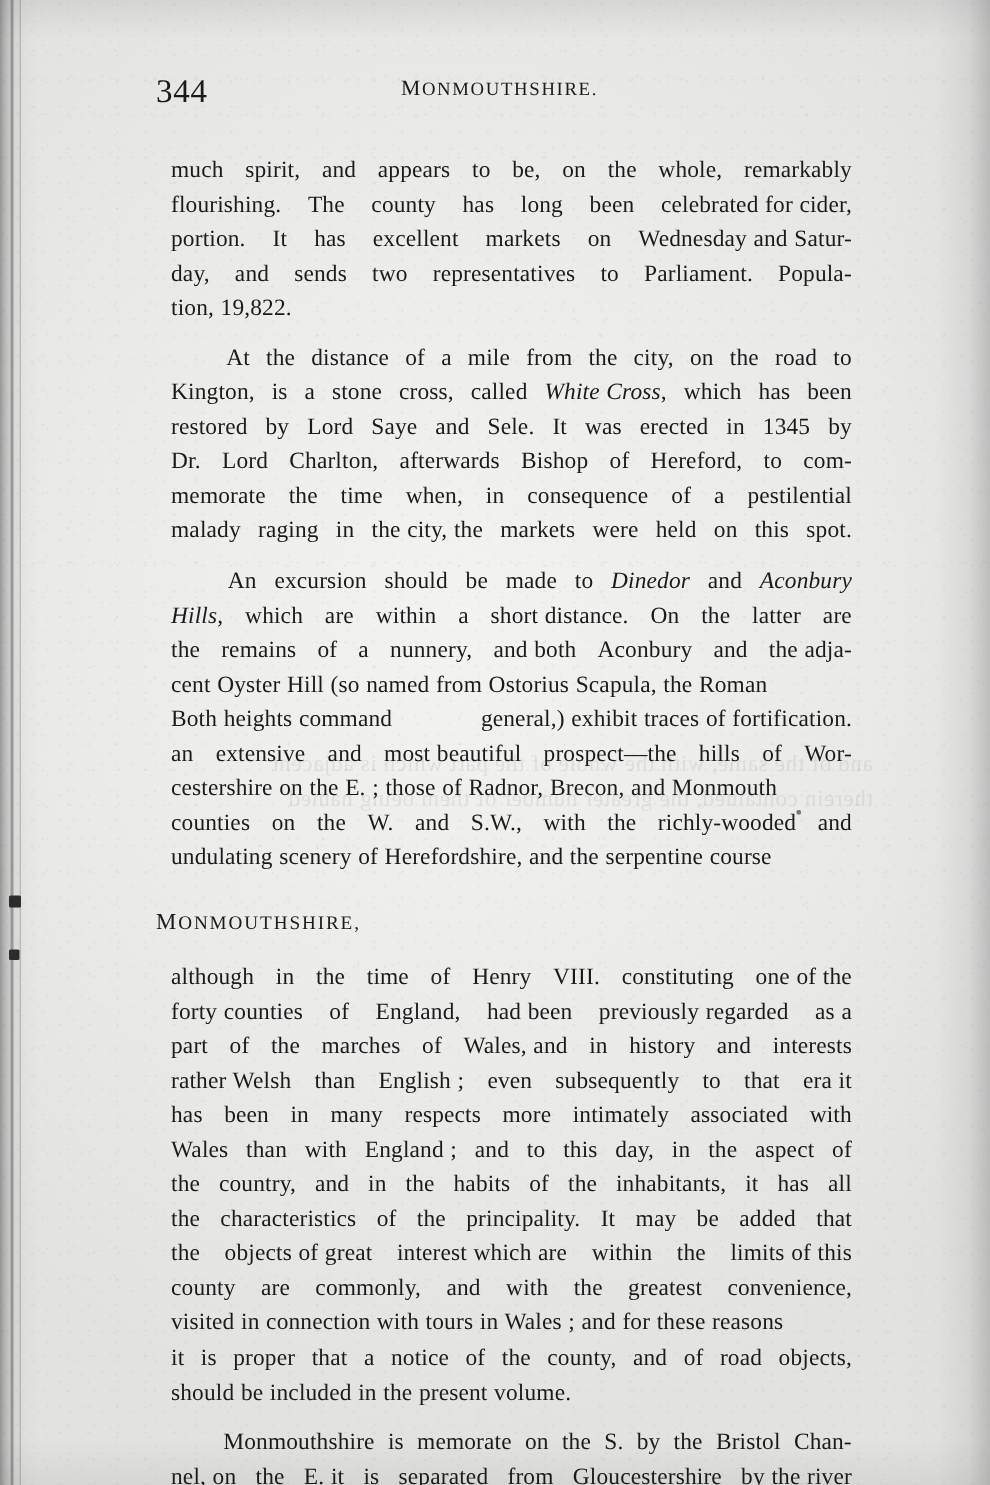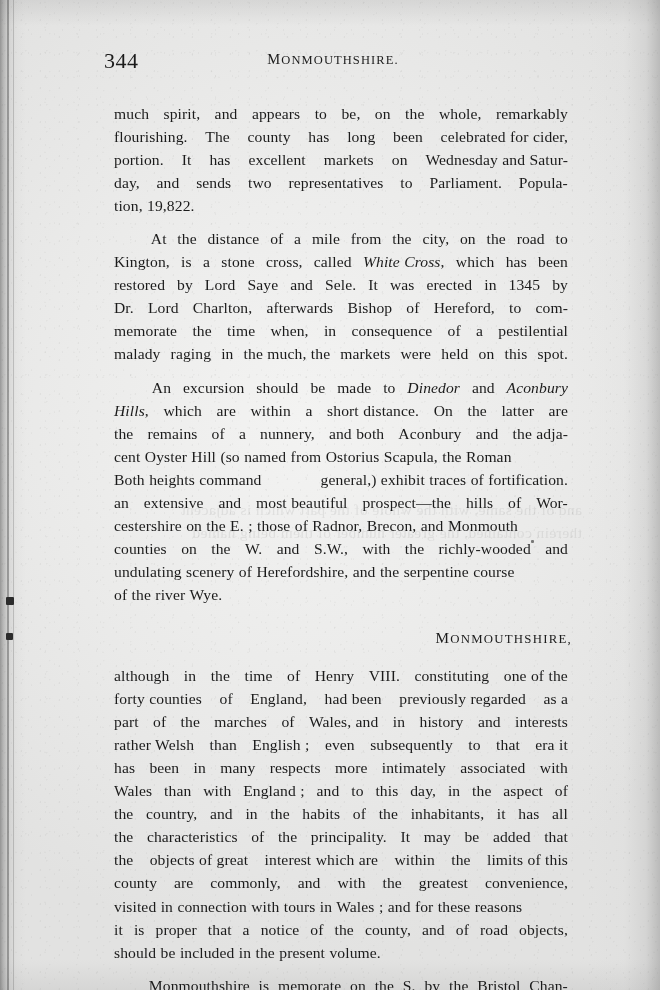--- a/index.html
+++ b/index.html
@@ -153,21 +153,21 @@
   .line.just {
     display: flex;
     justify-content: space-between;
   }
   .line.just > span { white-space: pre; }
   .line .sp { display: inline-block; }
 
   i, .ital { }
 
   .section-head {
-    text-align: right;
+    text-align: left;
     margin: 20px 0 13px 0;
     font-size: 12.8px;
     letter-spacing: 1.25px;
     padding-right: 6px;
   }
   .section-head .cap { font-size: 15.2px; }
 
   .gap-before { margin-top: 0; }
 </style>
 </head>
@@ -308,21 +308,21 @@
             <span>in</span>
             <span>consequence</span>
             <span>of</span>
             <span>a</span>
             <span>pestilential</span>
           </span>
         <span class="line just">
             <span>malady</span>
             <span>raging</span>
             <span>in</span>
-            <span>the much, the</span>
+            <span>the city, the</span>
             <span>markets</span>
             <span>were</span>
             <span>held</span>
             <span>on</span>
             <span>this</span>
             <span>spot.</span>
           </span>
       </p>
 
       <p>
@@ -389,21 +389,20 @@
             <span>and</span>
             <span>S.W.,</span>
             <span>with</span>
             <span>the</span>
             <span>richly-wooded</span>
             <span>and</span>
           </span>
         <span class="line just">
             <span>undulating scenery of Herefordshire, and the serpentine course</span>
           </span>
-        <span class="line">of the river Wye.</span>
       </p>
 
       <div class="section-head"><span class="cap">M</span><span>ONMOUTHSHIRE,</span></div>
 
       <p class="gap-before">
         <span class="line just">
             <span>although</span>
             <span>in</span>
             <span>the</span>
             <span>time</span>

